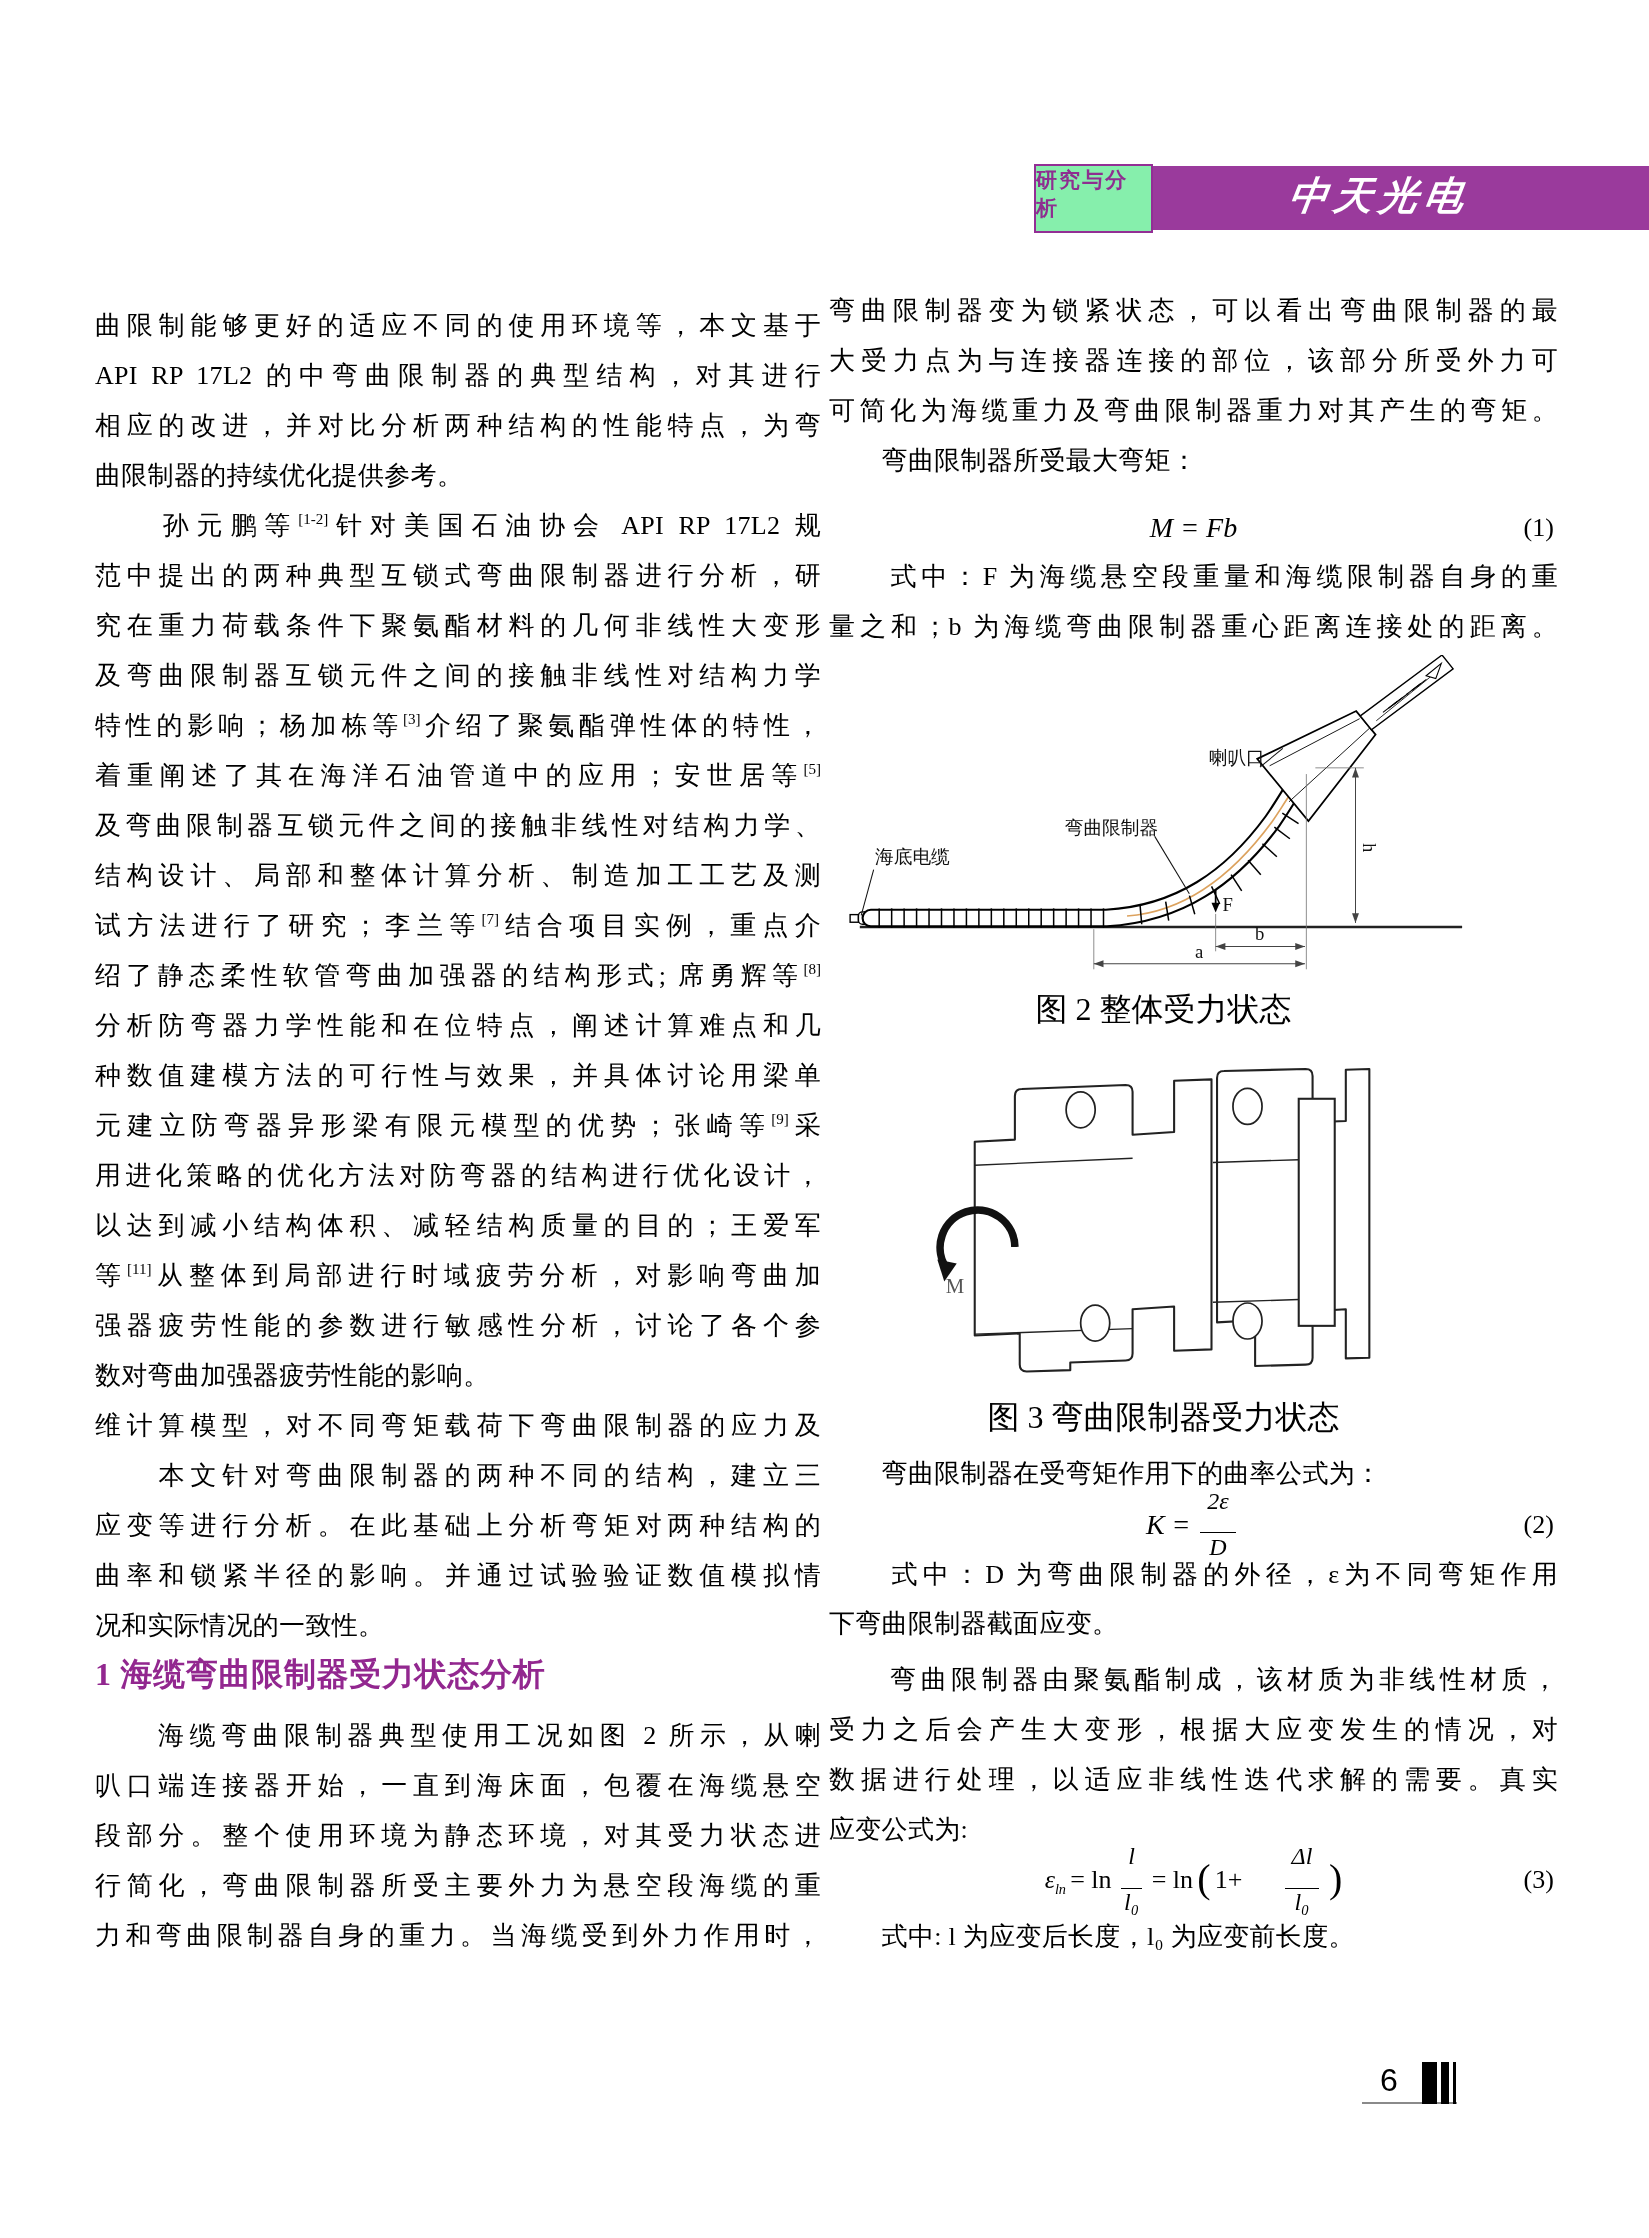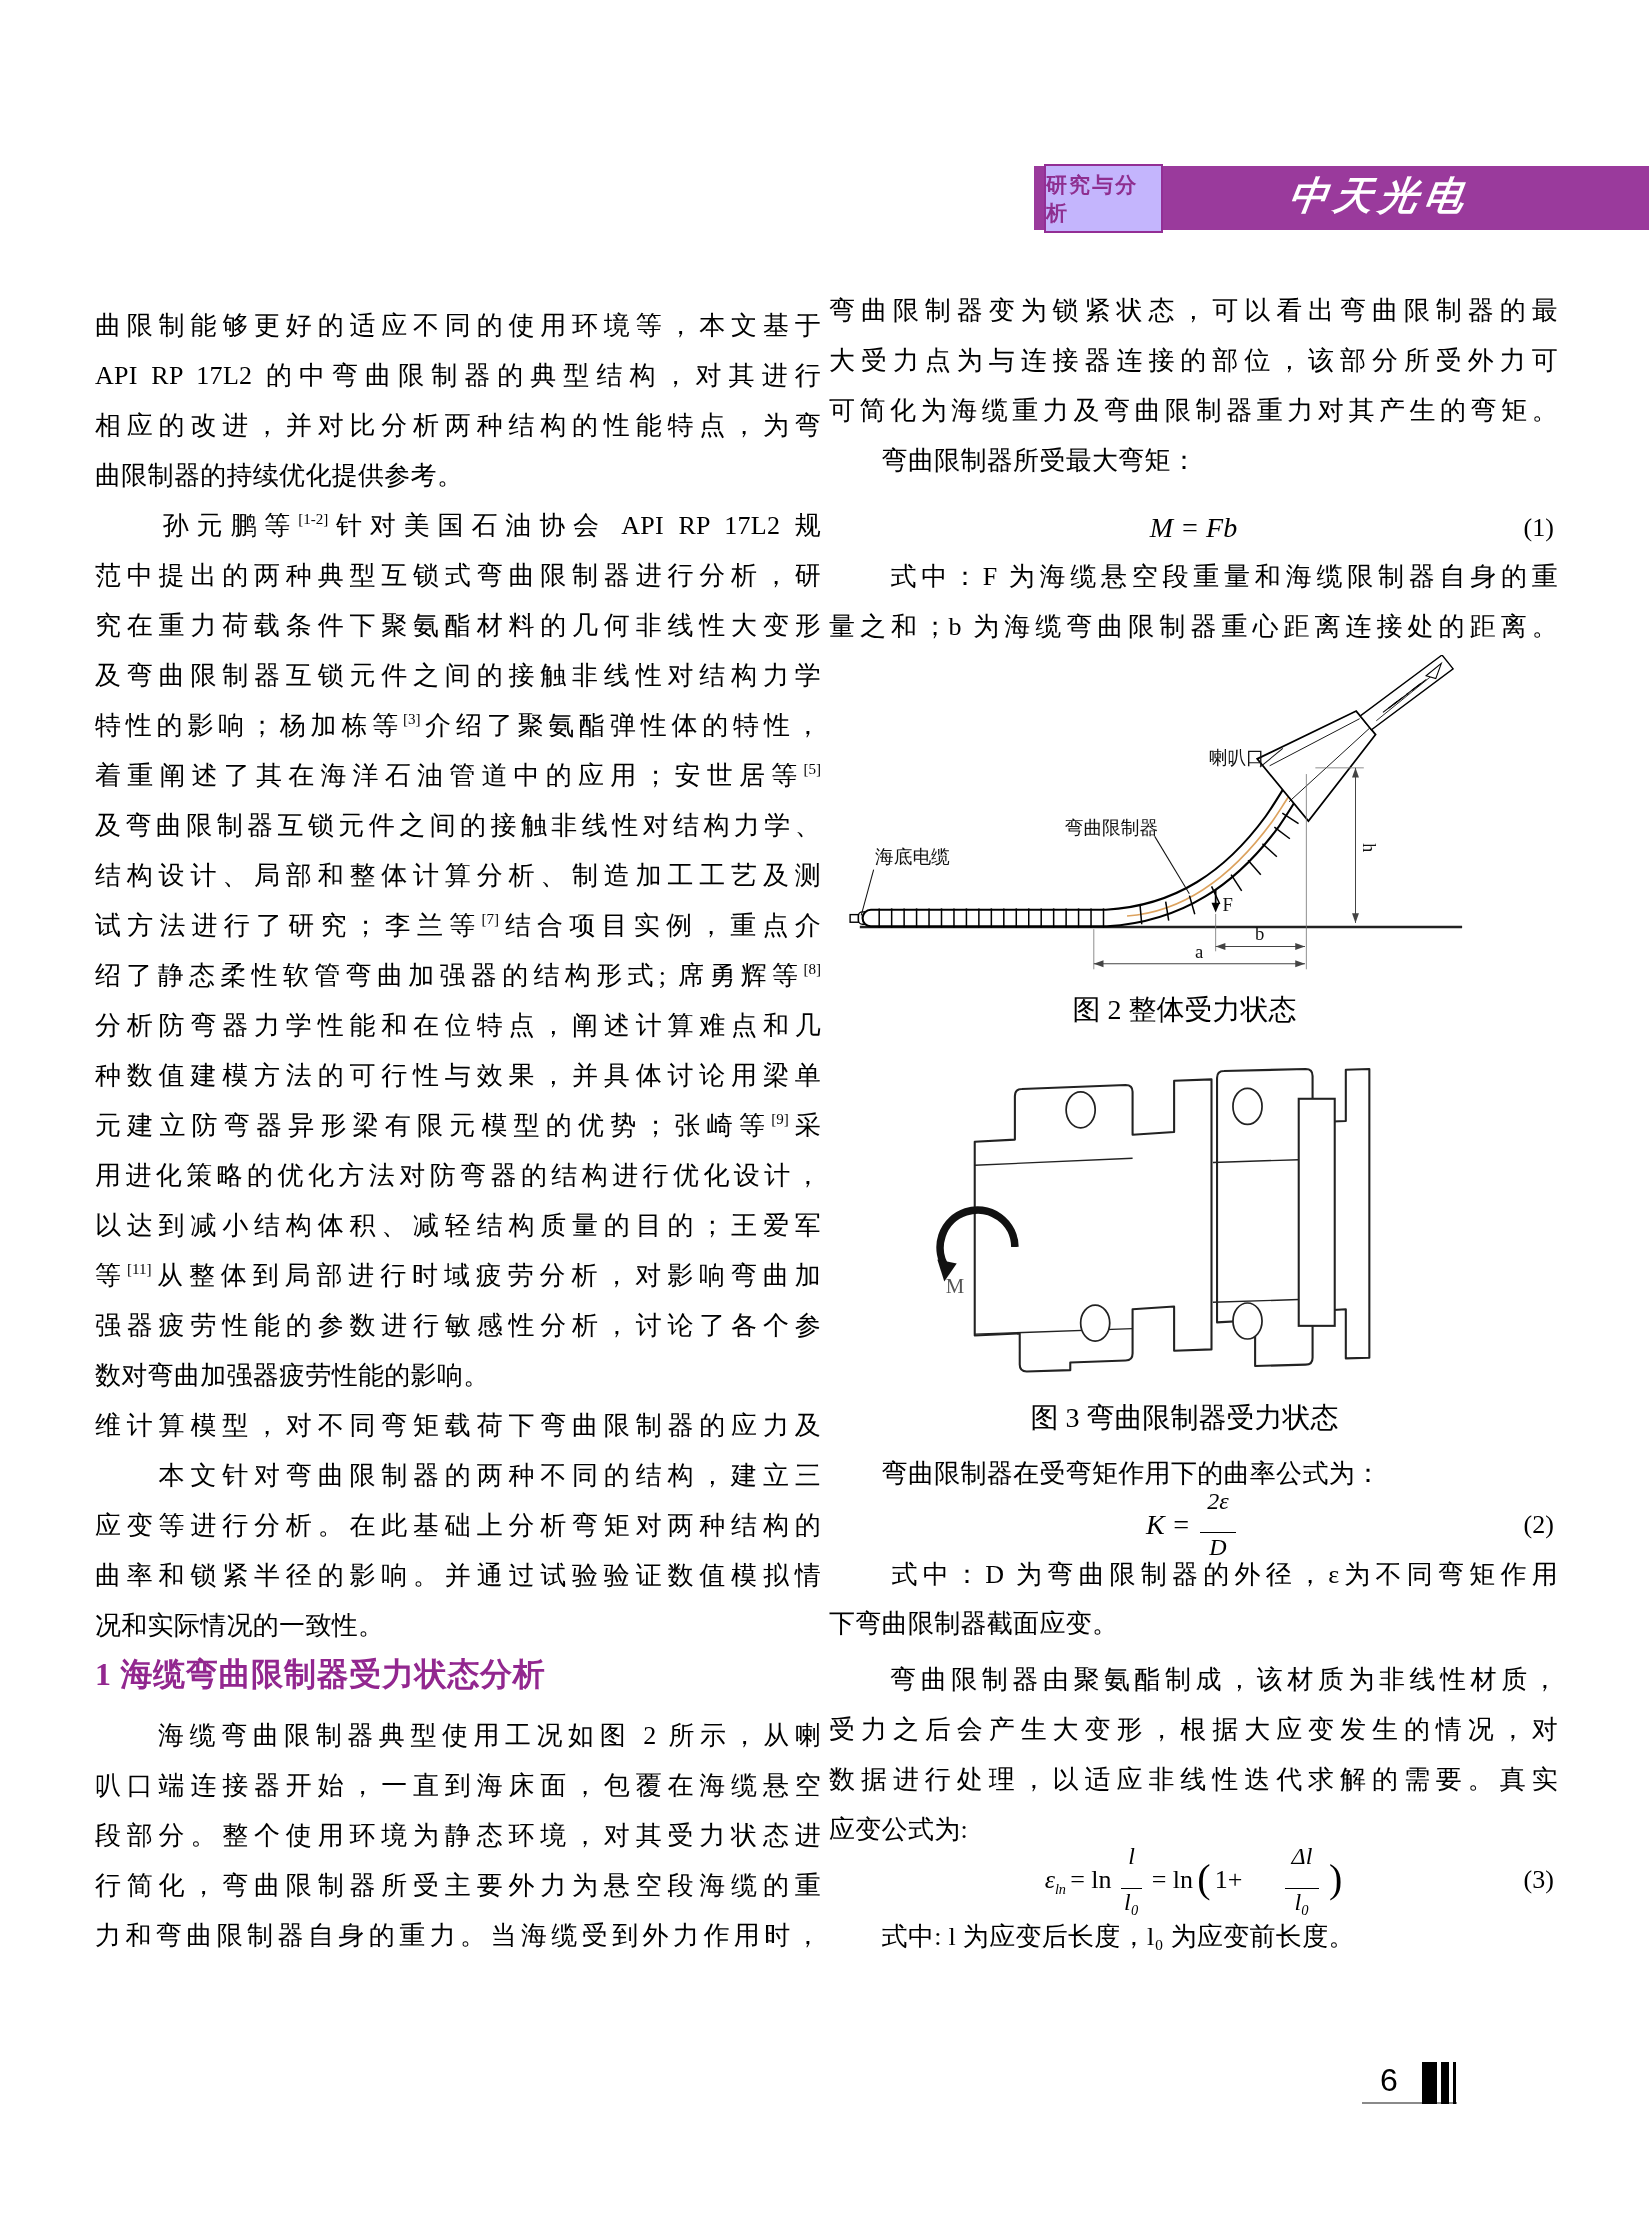--- a/index.html
+++ b/index.html
@@ -2,42 +2,42 @@
 <html style="font-size:11px"><head>
 <meta charset="utf-8">
 <style>
   html,body{margin:0;padding:0;background:#ffffff;}
   .page{position:relative;width:1650px;height:2239px;background:#fff;overflow:hidden;
         font-family:"Liberation Serif","DejaVu Serif",serif;color:#000;}
   
   .band{position:absolute;left:1034px;top:166px;right:0;height:64px;background:#9A3A9C;}
   .brand{position:absolute;left:255px;top:50%;transform:translateY(-54%) skewX(-8deg);
          font-size:39px;font-weight:bold;font-style:italic;color:#fff;letter-spacing:6.2px;white-space:nowrap;}
-  .tab{position:absolute;left:1034px;top:164px;width:119px;height:69px;background:#c4b5fd;
-       border:2.1px solid #932E95;box-sizing:border-box;display:flex;align-items:center;justify-content:center;margin-left:10px;}
+  .tab{position:absolute;left:1034px;top:164px;width:119px;height:69px;background:#86efac;
+       border:2.1px solid #932E95;box-sizing:border-box;display:flex;align-items:flex-start;justify-content:center;}
   .tab span{font-size:21px;color:#8E2E90;letter-spacing:2.1px;font-weight:600;}
   
   .tcol{position:absolute;font-size:26px;line-height:50px;letter-spacing:0.3px;}
   .tcol .line{text-align:justify;text-align-last:justify;}
   .p-last-left .line:last-child{text-align-last:left;}
   sup{font-size:.58em;line-height:0;vertical-align:super;letter-spacing:0;}
   sub{font-size:.55em;line-height:0;}
   .heading{position:absolute;left:95px;top:1651px;width:726px;font-size:32px;line-height:47px;
            font-weight:bold;color:#92278F;letter-spacing:0.7px;}
   
   .eqrow{position:absolute;left:829px;width:729px;}
   .eq-center{display:flex;align-items:center;justify-content:center;height:100%;font-style:italic;gap:4.2px;}
   .eq-num{position:absolute;right:4.2px;top:50%;transform:translateY(-50%);font-style:normal;font-size:26px;}
   .frac{display:inline-flex;flex-direction:column;align-items:center;margin:0 5.5px;font-size:24px;line-height:1.15;}
   .frac .ft{border-bottom:1.7px solid #000;padding:0 7px 17px;}
   .frac .fb{padding-top:0.7px;}
   .paren{font-size:40px;font-style:normal;font-weight:400;transform:translateY(-2.1px);}
   
   .figwrap{position:absolute;left:829px;width:729px;}
-  .caption{position:absolute;left:820px;width:729px;text-align:center;font-size:28px;line-height:35px;}
+  .caption{position:absolute;left:799px;width:729px;text-align:center;font-size:32px;line-height:35px;}
   svg text{font-family:"Liberation Serif","DejaVu Serif",serif;}
   
   .footer-num{position:absolute;left:1368px;top:2062px;width:42px;text-align:center;font-size:32px;
               font-family:"Liberation Sans","DejaVu Sans",sans-serif;}
   .footer-line{position:absolute;left:1362px;top:2102px;width:95px;height:2.1px;background:#8a8a8a;}
   .bar{position:absolute;background:#000;}
 </style>
 </head>
 <body>
 

